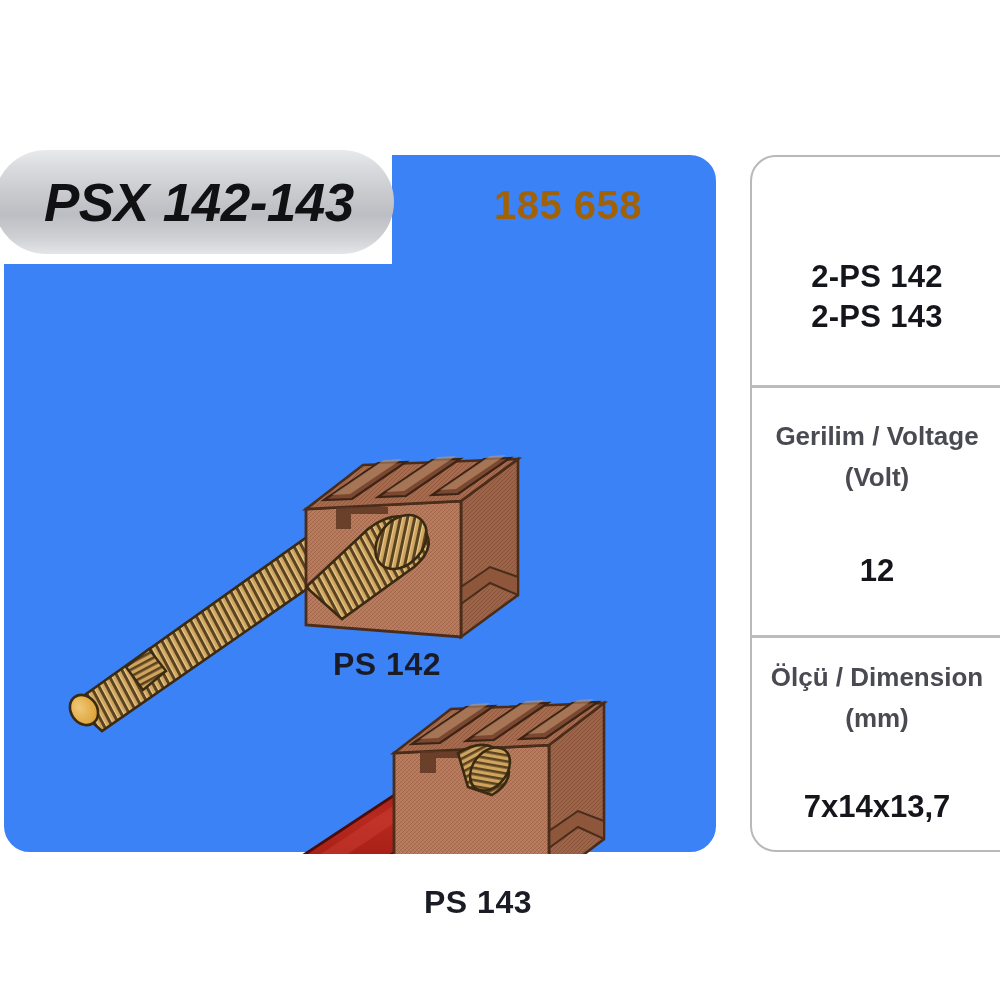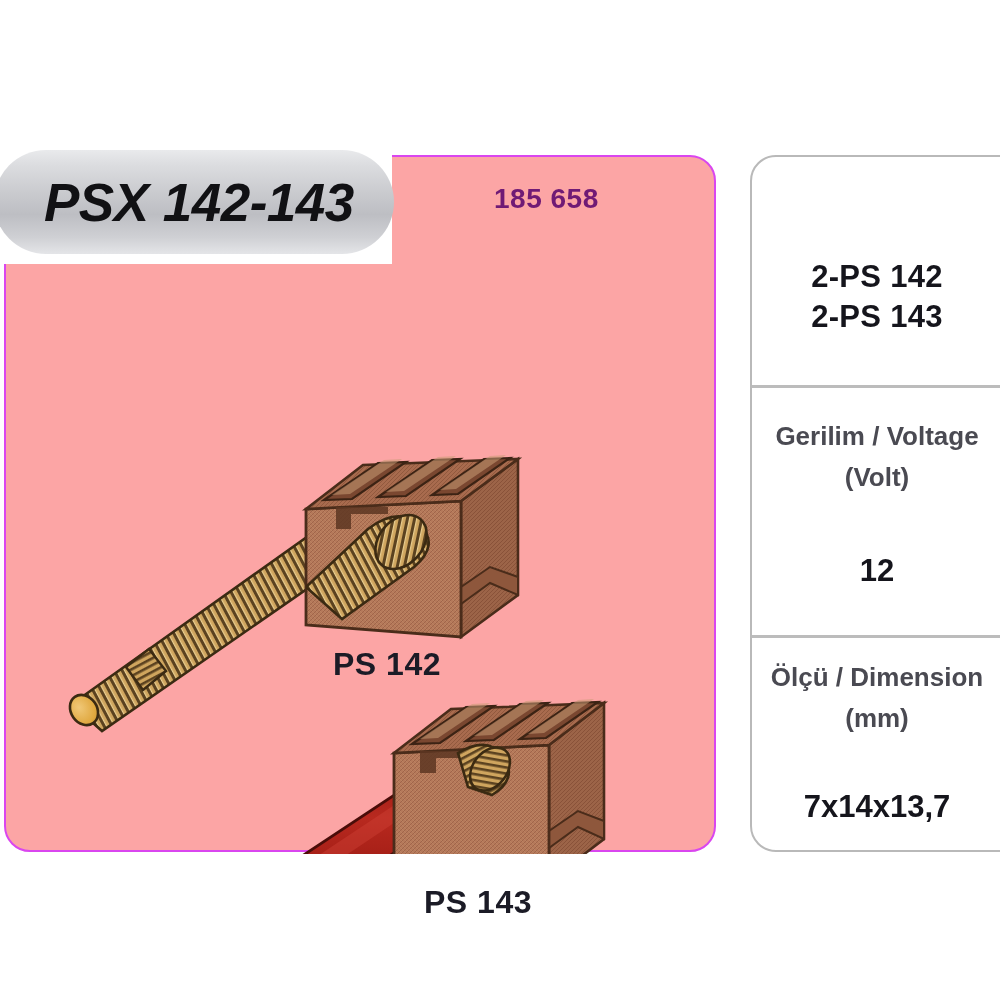--- a/index.html
+++ b/index.html
@@ -16,23 +16,23 @@
     -webkit-font-smoothing: antialiased;
   }
 
   
   #left-panel {
     position: absolute;
     left: 4px;
     top: 155px;
     width: 712px;
     height: 697px;
-    border: 2px solid #d946ef;
+    border: 2px solid #3b82f6;
     border-radius: 26px;
-    background: #fca5a5;
+    background: #3b82f6;
     box-sizing: border-box;
   }
 
   
   #title-badge {
     position: absolute;
     left: -6px;
     top: 0px;
     width: 400px;
     height: 104px;
@@ -65,23 +65,23 @@
     width: 398px;
     height: 116px;
     background: #ffffff;
     z-index: 5;
   }
 
   #part-number {
     position: absolute;
     left: 494px;
     top: 183px;
-    font-size: 28px;
-    font-weight: bold;
-    color: #701a75;
+    font-size: 40px;
+    font-weight: bold;
+    color: #a16207;
     letter-spacing: 0.5px;
     white-space: nowrap;
     z-index: 7;
   }
 
   
   #right-panel {
     position: absolute;
     left: 750px;
     top: 155px;

